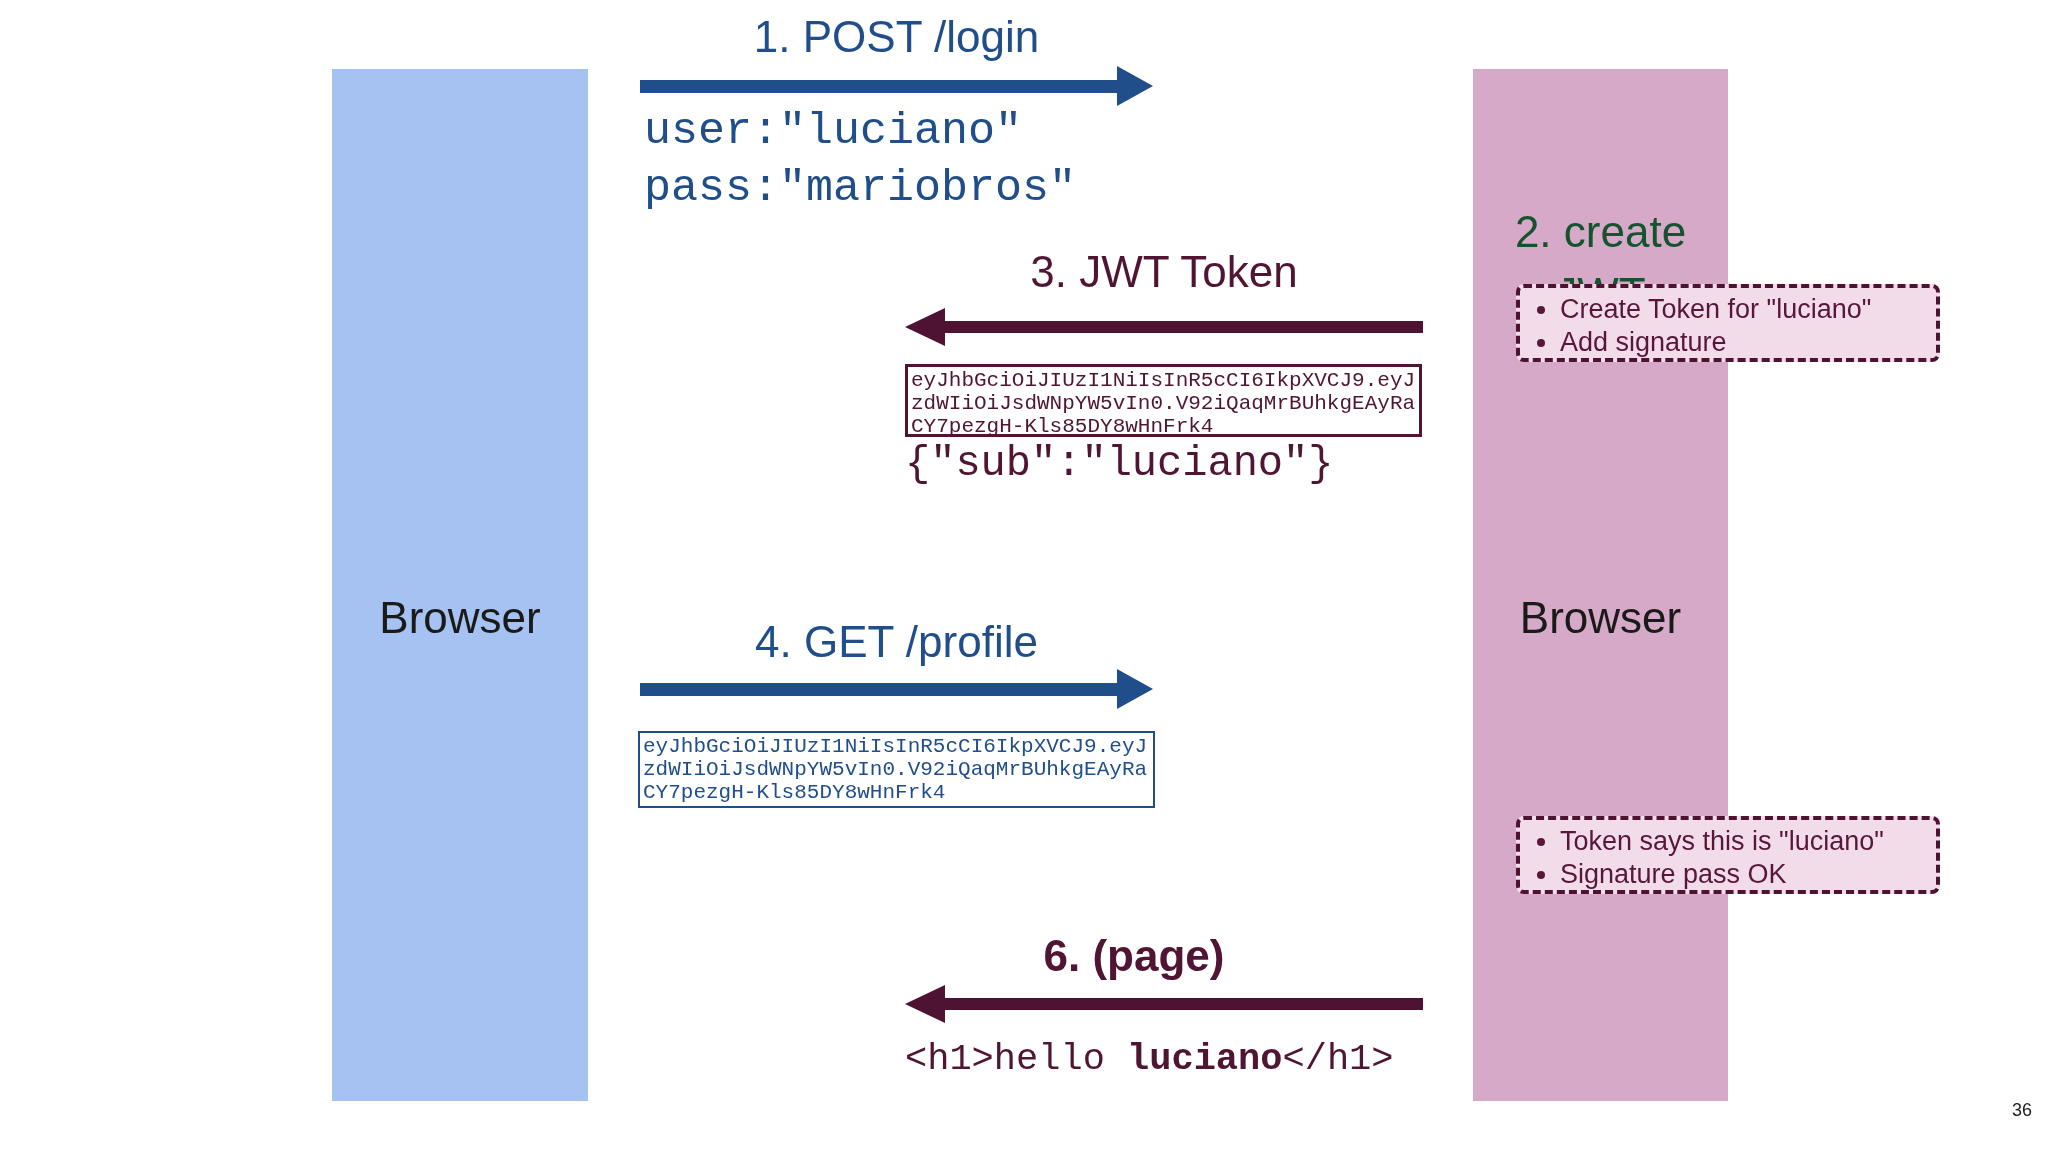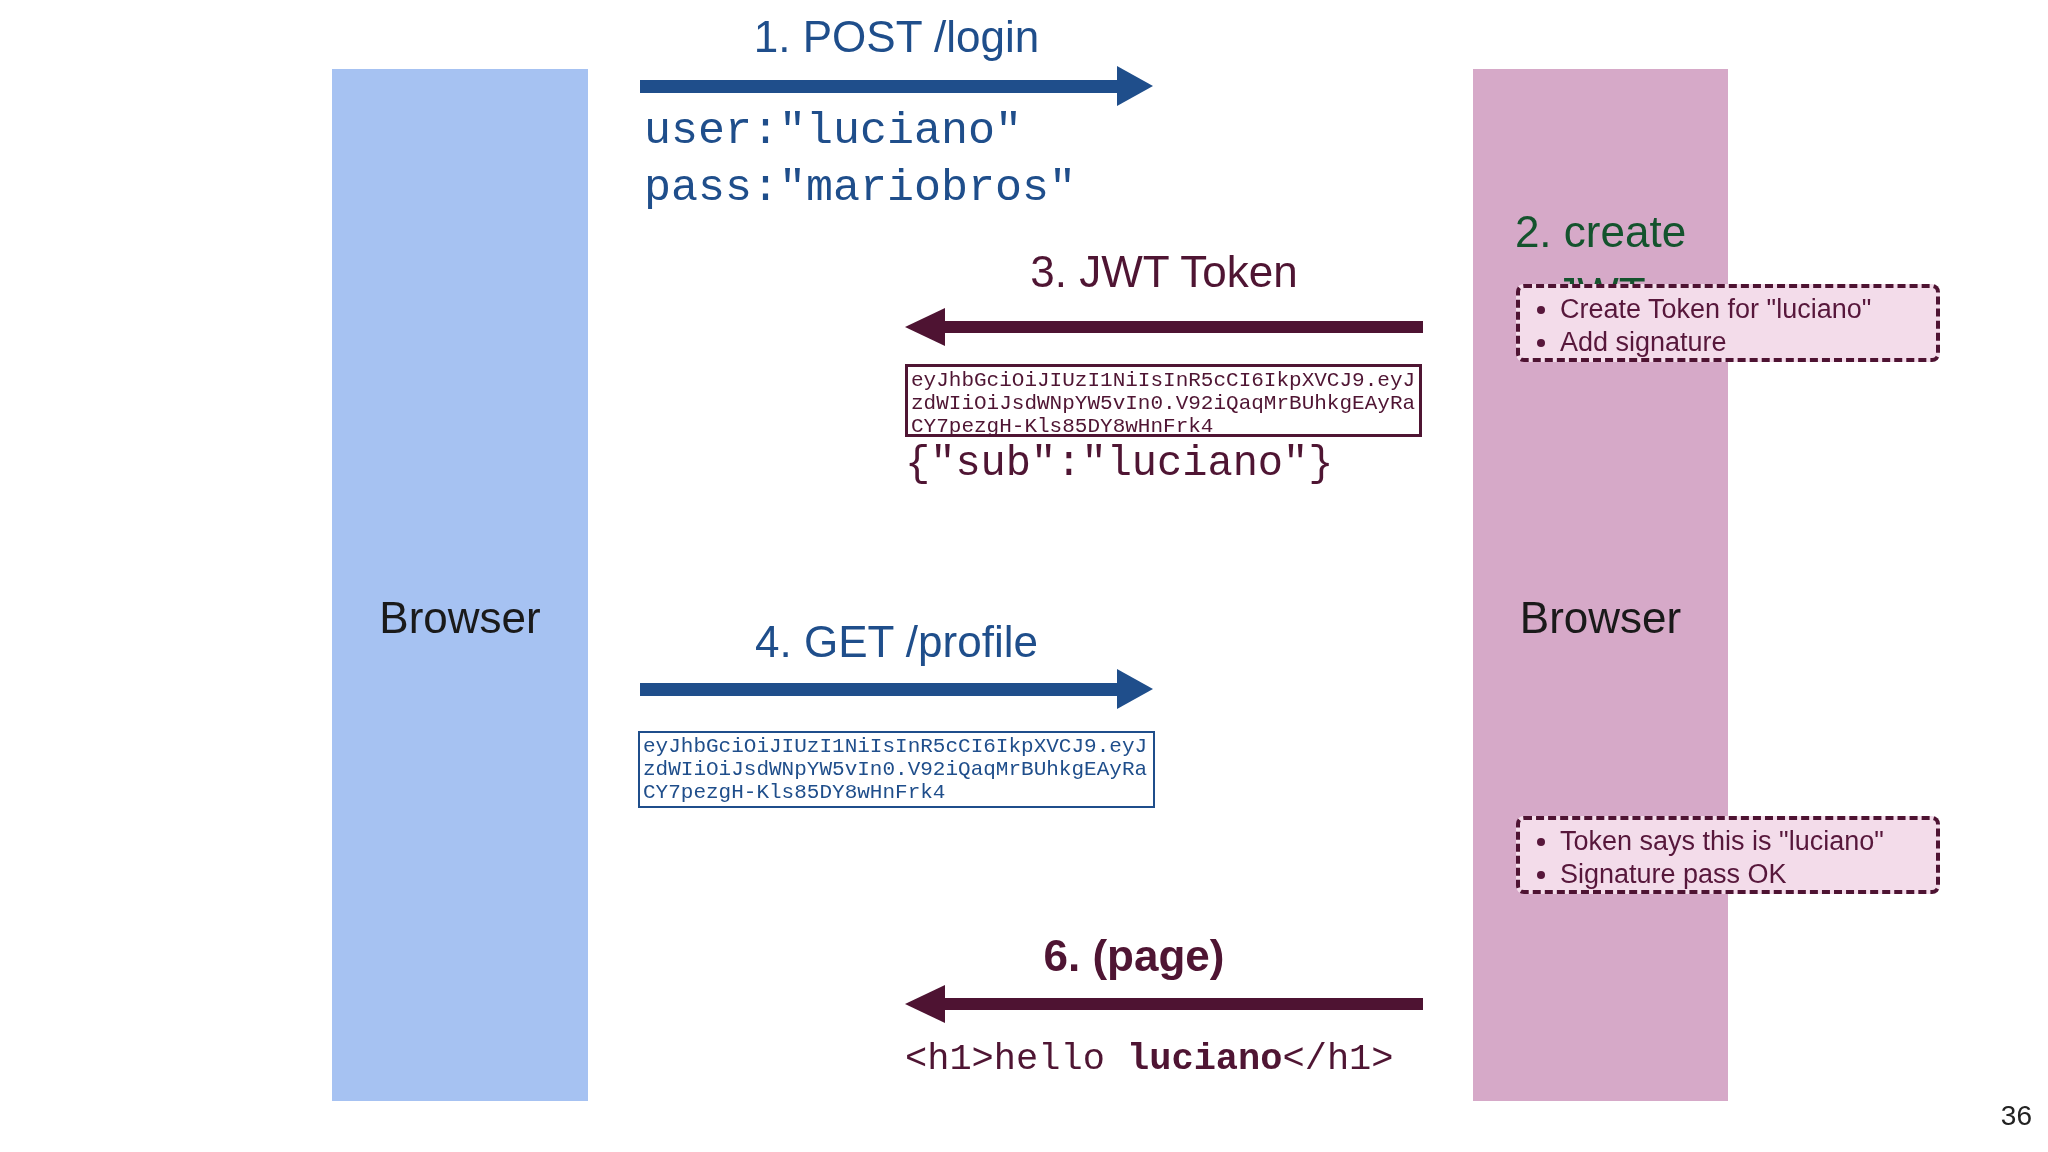--- a/index.html
+++ b/index.html
@@ -85,21 +85,21 @@
     background: #f3dcea; border: 4px dashed #4e1332; border-radius: 8px;
     color: #57173b;
   }
   .note ul { margin: 5px 0 0 0; padding-left: 40px; }
   .note li { font-size: 27px; line-height: 33px; }
   .note-1 { top: 284px; }
   .note-2 { top: 816px; }
 
   .page-number {
     position: absolute; left: 1960px; top: 1100px; width: 72px;
-    text-align: right; font-size: 28px; color: #222222;
+    text-align: right; font-size: 18px; color: #222222;
   }
 </style>
 </head>
 <body>
 
 <div class="slide">
 
   <div class="col col-browser">
     <div class="actor-label">Browser</div>
   </div>

